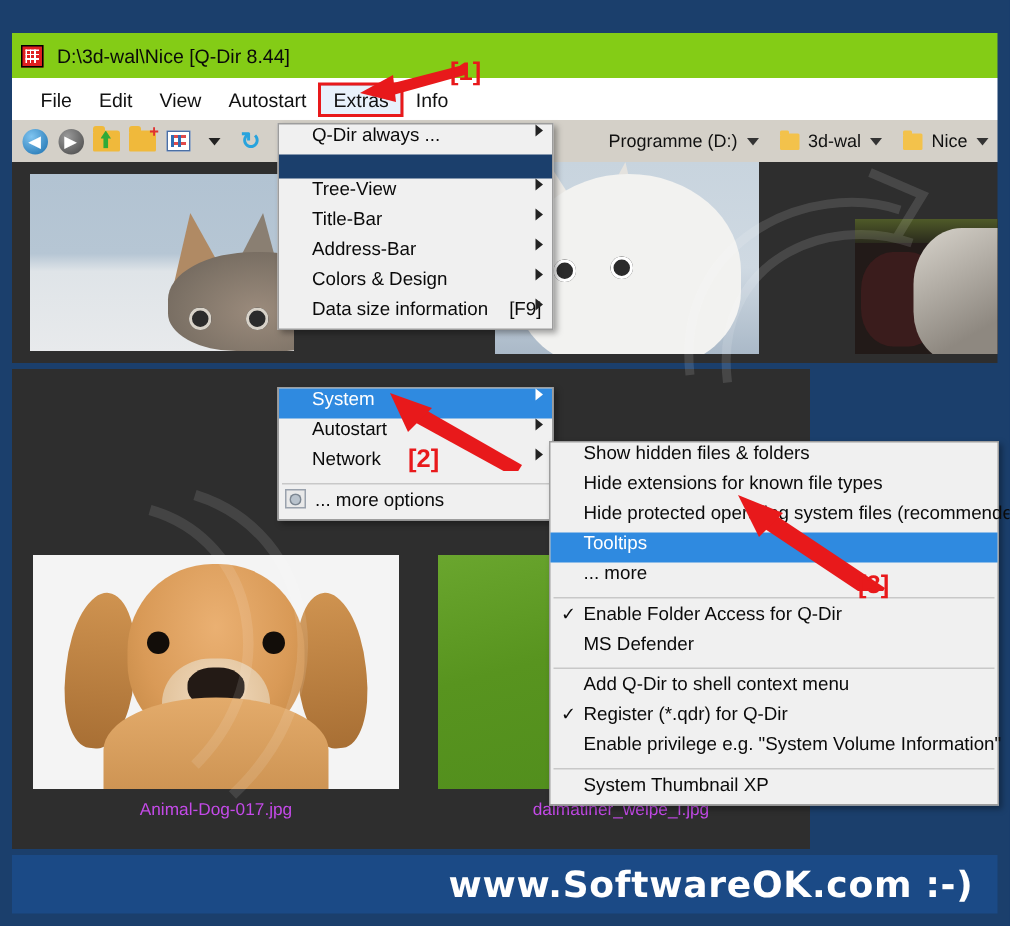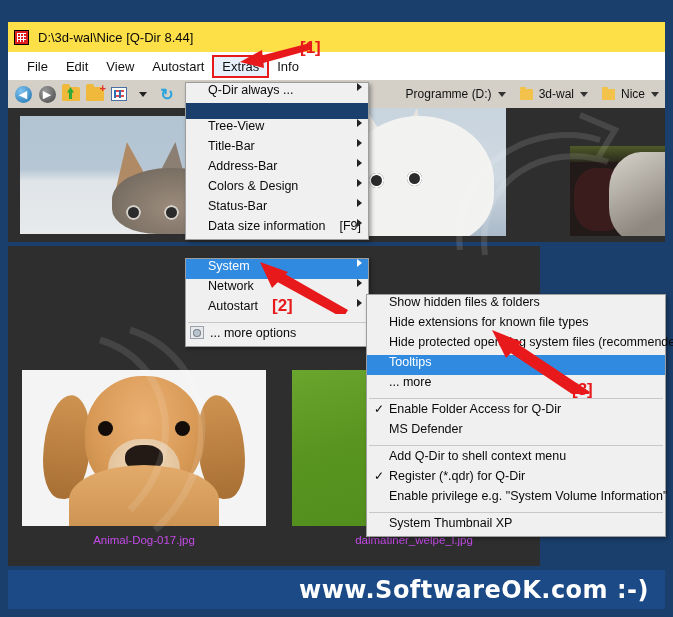--- a/index.html
+++ b/index.html
@@ -10,21 +10,21 @@
     font-family: "Liberation Sans", sans-serif;
   }
   #root { position: relative; width: 673px; height: 617px; }
 
   
   .frame-bg { position:absolute; inset:0; background:#1b3f6c; }
 
   
   .titlebar {
     position:absolute; left:8px; top:22px; width:657px; height:30px;
-    background:#fde047; display:flex; align-items:center; padding-left:6px;
+    background:#84cc16; display:flex; align-items:center; padding-left:6px;
   }
   .app-icon {
     width:15px; height:15px; background:#e02020; border:1px solid #000;
     position:relative; flex:0 0 auto; margin-right:9px;
   }
   .app-icon::after{
     content:""; position:absolute; inset:2px;
     background-image:
       repeating-linear-gradient(to right, #fff 0 1px, transparent 1px 3px),
       repeating-linear-gradient(to bottom, #fff 0 1px, transparent 1px 3px);
@@ -311,41 +311,37 @@
     </div>
     <div class="mi">
       <span>Address-Bar</span>
       <span class="arr"></span>
     </div>
     <div class="mi">
       <span>Colors &amp; Design</span>
       <span class="arr"></span>
     </div>
     <div class="mi">
-      <span>Status-Bar</span>
-      <span class="arr"></span>
-    </div>
-    <div class="mi">
       <span>Data size information</span>
       <span class="acc">[F9]</span>
       <span class="arr"></span>
     </div>
   </div>
 
   <div class="menu" id="menu2">
     <div class="mi sel">
       <span>System</span>
       <span class="arr"></span>
     </div>
     <div class="mi">
+      <span>Autostart</span>
+      <span class="arr"></span>
+    </div>
+    <div class="mi">
       <span>Network</span>
-      <span class="arr"></span>
-    </div>
-    <div class="mi">
-      <span>Autostart</span>
       <span class="arr"></span>
     </div>
     <div class="sep"></div>
     <div class="mi" style="padding-left:24px">
       <span class="gear-sm"></span>
       <span>... more options</span>
     </div>
   </div>
 
   <div class="menu" id="submenu">

